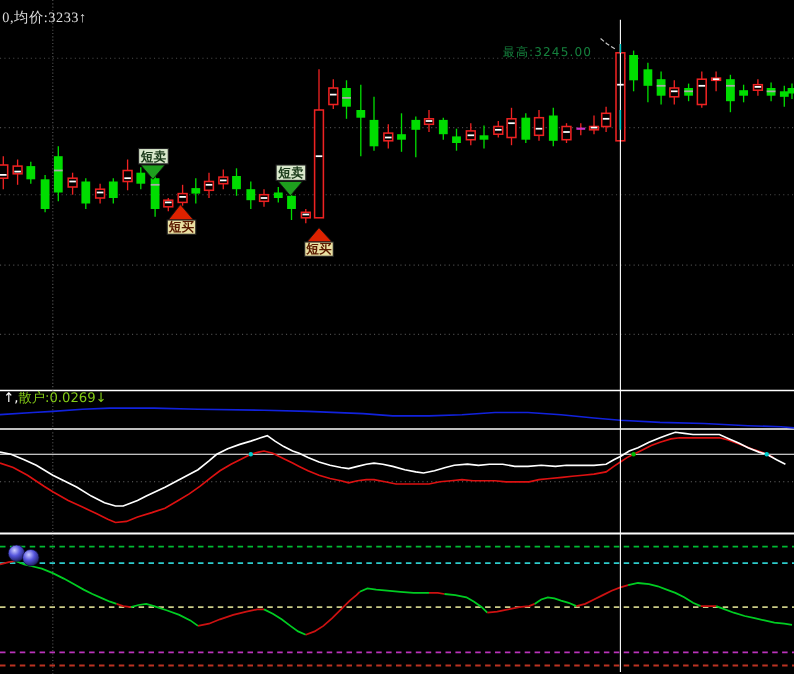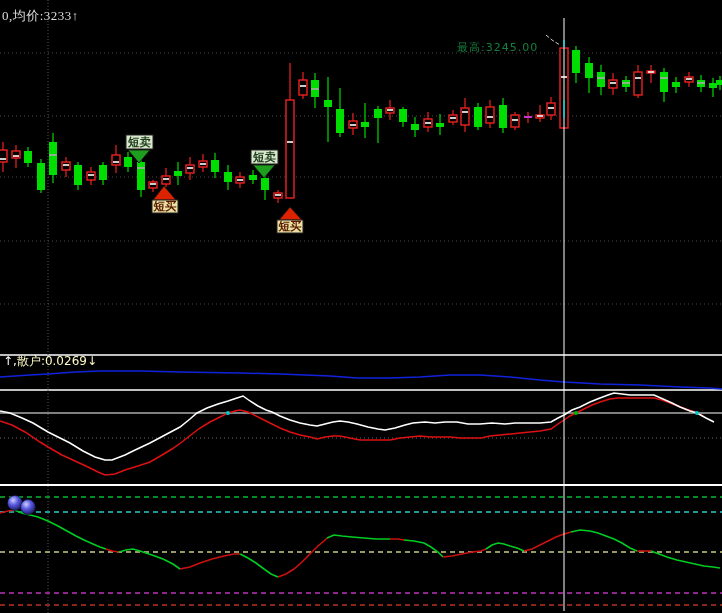--- a/index.html
+++ b/index.html
@@ -4,21 +4,21 @@
 <style>
   html,body{margin:0;padding:0;background:#000;}
   body{font-family:"DejaVu Sans",sans-serif;}
   #stage{position:relative;width:722px;height:613px;background:#000;overflow:hidden;}
   #chart-svg{position:absolute;left:0;top:0;}
   .overlay{position:absolute;white-space:pre;pointer-events:none;}
   #title-label{left:2px;top:7px;font-size:13px;color:#dddddd;letter-spacing:0.5px;font-family:Liberation Serif, serif;}
   #high-label{left:457px;top:25px;font-size:11px;color:#15803d;letter-spacing:1px;margin-top:15px;}
   #mid-label{left:3px;top:353px;font-size:12px;}
   #mid-label .pfx{color:#ffffff;}
-  #mid-label .txt{color:#fef9c3;}
+  #mid-label .txt{color:#84cc16;}
 </style>
 </head>
 <body>
 
 <div id="stage">
   <svg id="chart-svg" width="722" height="613" viewBox="0 0 722 613">
     <defs>
       <radialGradient id="orbGrad" cx="0.38" cy="0.32" r="0.75">
         <stop offset="0%" stop-color="#ccccff"></stop>
         <stop offset="45%" stop-color="#5555dd"></stop>

